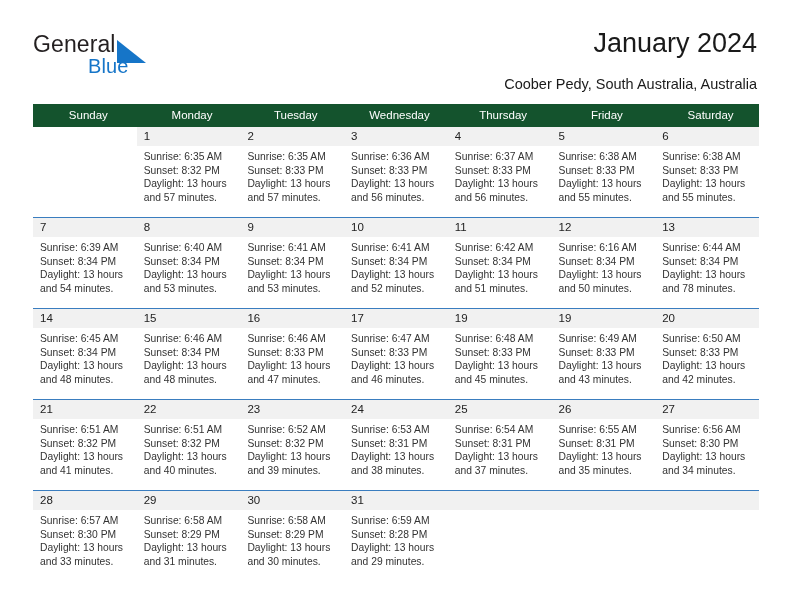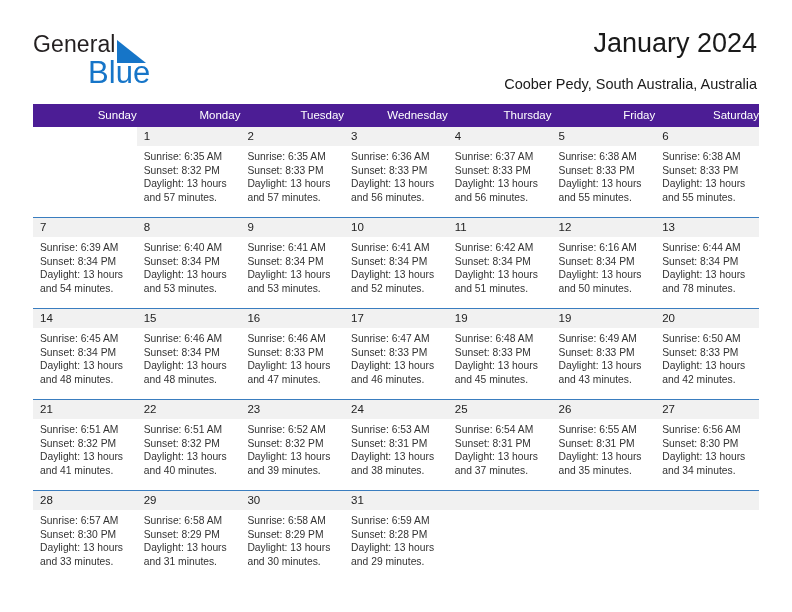--- a/index.html
+++ b/index.html
@@ -42,21 +42,21 @@
     top: 0;
     font-size: 23px;
     letter-spacing: 0.1px;
     color: #231f20;
     font-family: "Liberation Sans", sans-serif;
   }
   .logo-blue {
     position: absolute;
     left: 55px;
     top: 24px;
-    font-size: 31px;
+    font-size: 20px;
     letter-spacing: 0.1px;
     color: #1675c8;
     font-family: "Liberation Sans", sans-serif;
   }
   .logo-mark {
     position: absolute;
     left: 84px;
     top: 9px;
     width: 29px;
     height: 23px;
@@ -84,25 +84,25 @@
   
   .calendar {
     position: absolute;
     left: 33px;
     top: 104px;
     width: 726px;
     border-collapse: collapse;
     table-layout: fixed;
   }
   .calendar th {
-    background: #4c1d95;
+    background: #14532d;
     color: #ffffff;
     font-size: 11.5px;
     font-weight: normal;
-    text-align: right;
+    text-align: center;
     padding: 5px 0 6px 7px;
     height: 12px;
     border: none;
   }
   .calendar td {
     vertical-align: top;
     padding: 0;
     border: none;
     width: 103.71px;
     background: #ffffff;

